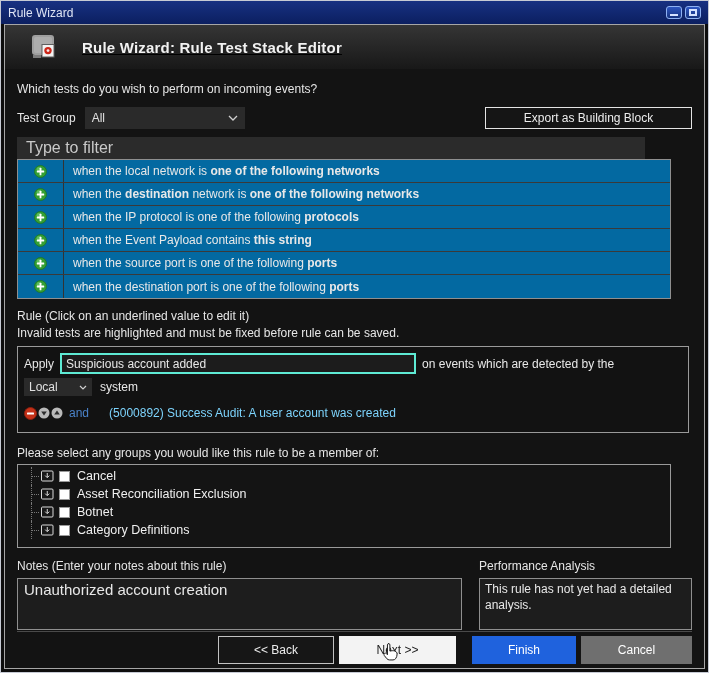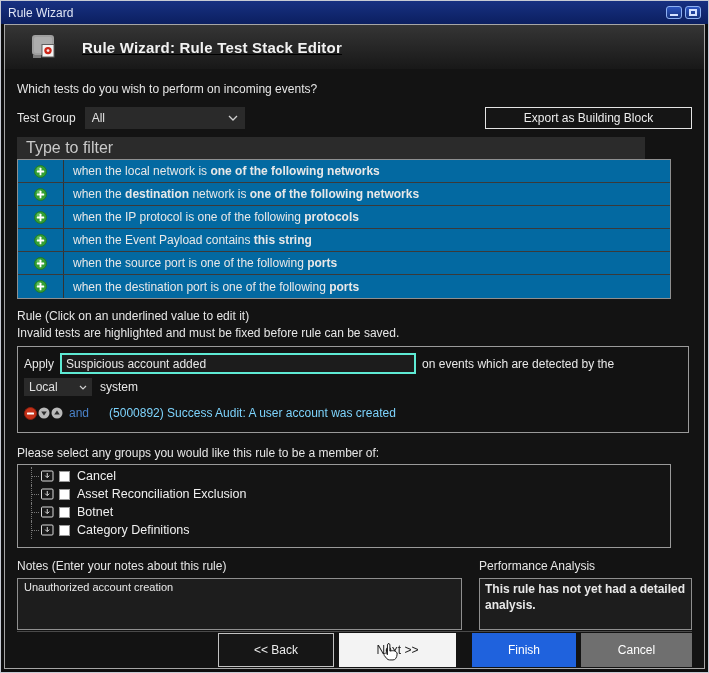--- a/index.html
+++ b/index.html
@@ -79,27 +79,27 @@
   .group-folder-icon { margin:0 5px 0 1px; display:inline-flex; flex:0 0 auto; }
   .group-checkbox { width:11px; height:11px; background:#fff; border:1px solid #9a9a9a;
     margin-right:7px; flex:0 0 auto; cursor:pointer; }
   .group-label { color:#f0f0f0; font-size:12.5px; white-space:nowrap; }
   
   .bottom-row { display:flex; margin-top:11px; }
   .notes-col { width:445px; display:flex; flex-direction:column; }
   .perf-col { width:213px; margin-left:auto; display:flex; flex-direction:column; }
   .panel-label { color:#e6e6e6; font-size:12px; margin-bottom:5px; }
   .notes-area { width:100%; height:52px; background:#1d1d1d; border:1px solid #8f8f8f;
-    color:#e8e8e8; font-size:11px; font-family:inherit; padding:2px 6px; resize:none; }
+    color:#e8e8e8; font-size:15px; font-family:inherit; padding:2px 6px; resize:none; }
   .perf-box { width:100%; height:52px; background:#1d1d1d; border:1px solid #8f8f8f;
-    color:#e8e8e8; font-size:12px; padding:2px 5px; line-height:1.35;font-weight:bold; }
+    color:#e8e8e8; font-size:12px; padding:2px 5px; line-height:1.35; }
   
   .button-bar { margin-top:auto; border-top:1px solid #4a4a4a; height:37px; display:flex;
     align-items:center; justify-content:flex-end; gap:5px; }
-  .btn { height:34px; font-size:12px; font-family:inherit; border:none; cursor:pointer; }
+  .btn { height:28px; font-size:12px; font-family:inherit; border:none; cursor:pointer; }
   .btn-back { width:116px; background:#161616; border:1px solid #c2c2c2; color:#ececec; }
   .btn-next { width:117px; background:#f3f3f3; color:#1c1c1c; margin-right:11px; }
   .btn-finish { width:104px; background:#1f62dd; color:#fff; }
   .btn-cancel { width:111px; background:#6f6f6f; color:#fff; }
   .cursor-overlay { position:absolute; left:382px; top:641px; z-index:20; pointer-events:none; }
 </style>
 </head>
 <body>
 
 <div class="window">

